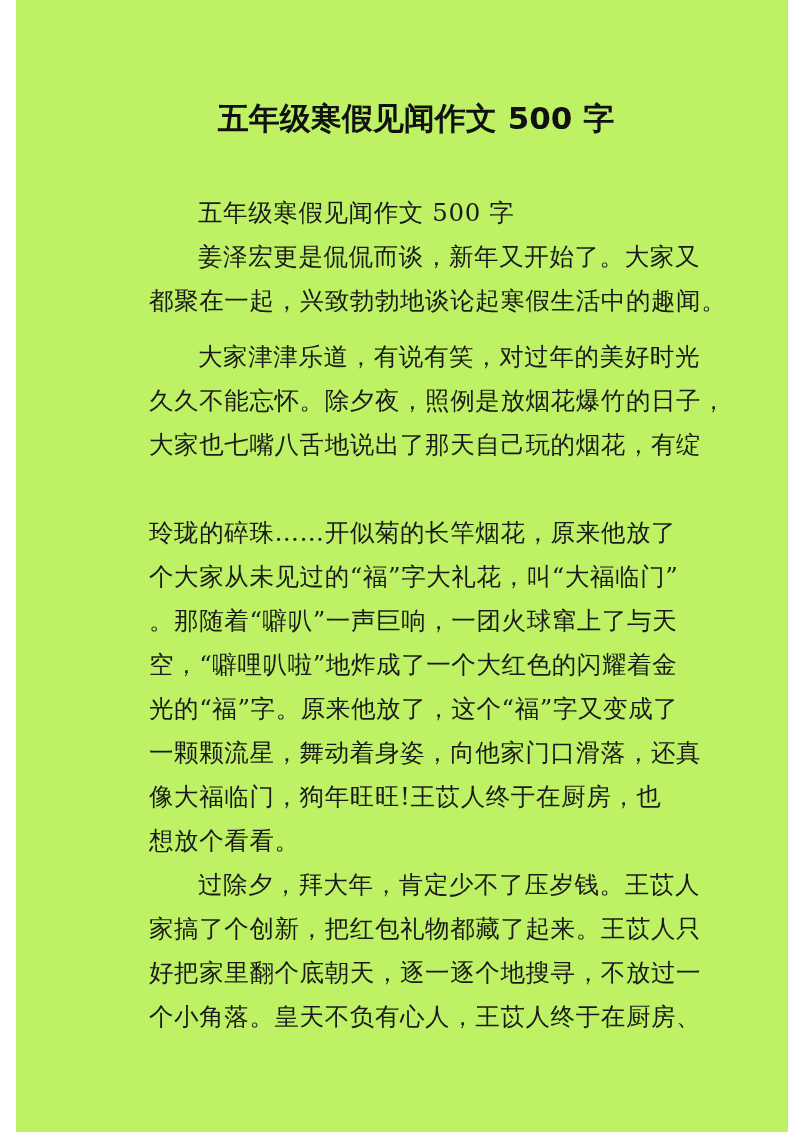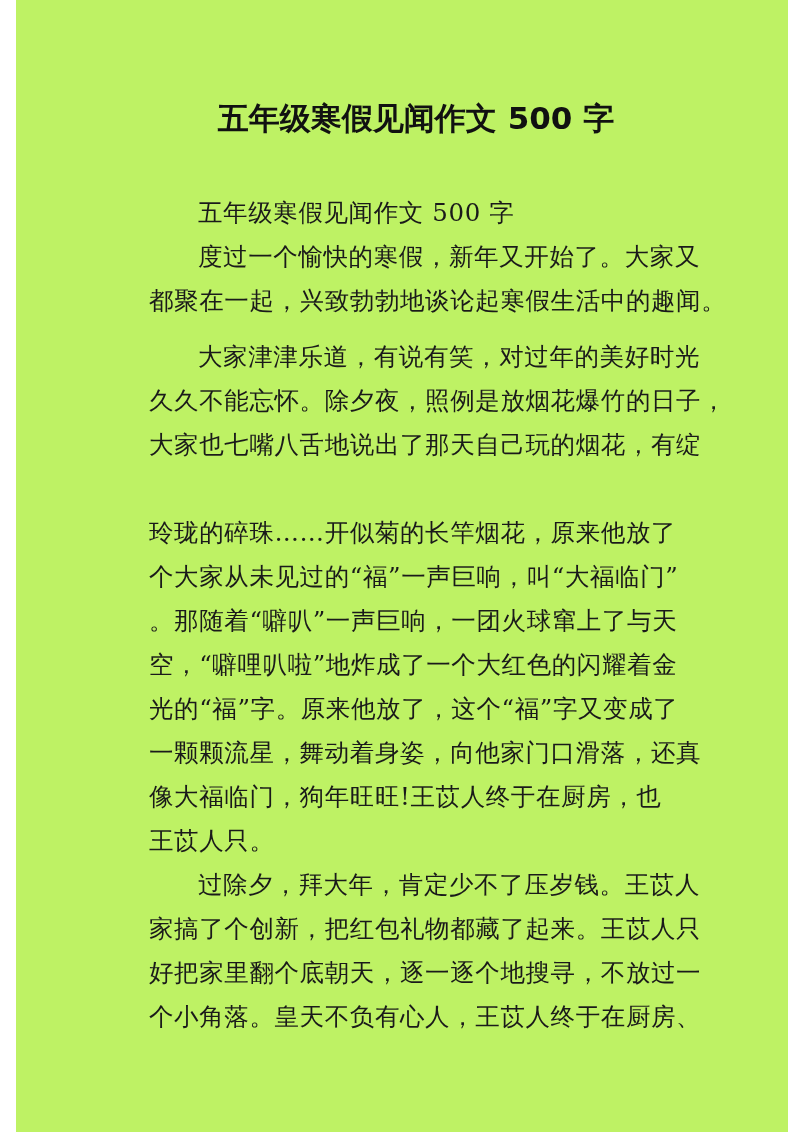--- a/index.html
+++ b/index.html
@@ -17,32 +17,32 @@
   }
   .indent { left: 182px; }
 </style>
 </head>
 <body>
 
 <div class="page">
   <div class="title">五年级寒假见闻作文 500 字</div>
 
   <div class="line indent" style="top:198px">五年级寒假见闻作文 500 字</div>
-  <div class="line indent" style="top:242px">度过一个愉快的寒假，新年又开始了。大家又</div>
+  <div class="line indent" style="top:242px">姜泽宏更是侃侃而谈，新年又开始了。大家又</div>
   <div class="line" style="top:286px">都聚在一起，兴致勃勃地谈论起寒假生活中的趣闻。</div>
 
   <div class="line indent" style="top:342px">大家津津乐道，有说有笑，对过年的美好时光</div>
   <div class="line" style="top:386px">久久不能忘怀。除夕夜，照例是放烟花爆竹的日子，</div>
   <div class="line" style="top:430px">大家也七嘴八舌地说出了那天自己玩的烟花，有绽</div>
   <div class="line" style="top:518px">玲珑的碎珠……开似菊的长竿烟花，原来他放了</div>
-  <div class="line" style="top:562px">个大家从未见过的“福”一声巨响，叫“大福临门”</div>
+  <div class="line" style="top:562px">个大家从未见过的“福”字大礼花，叫“大福临门”</div>
   <div class="line" style="top:606px">。那随着“噼叭”一声巨响，一团火球窜上了与天</div>
   <div class="line" style="top:650px">空，“噼哩叭啦”地炸成了一个大红色的闪耀着金</div>
   <div class="line" style="top:694px">光的“福”字。原来他放了，这个“福”字又变成了</div>
   <div class="line" style="top:738px">一颗颗流星，舞动着身姿，向他家门口滑落，还真</div>
   <div class="line" style="top:782px">像大福临门，狗年旺旺!王苡人终于在厨房，也</div>
-  <div class="line" style="top:826px">王苡人只。</div>
+  <div class="line" style="top:826px">想放个看看。</div>
 
   <div class="line indent" style="top:870px">过除夕，拜大年，肯定少不了压岁钱。王苡人</div>
   <div class="line" style="top:914px">家搞了个创新，把红包礼物都藏了起来。王苡人只</div>
   <div class="line" style="top:958px">好把家里翻个底朝天，逐一逐个地搜寻，不放过一</div>
   <div class="line" style="top:1002px">个小角落。皇天不负有心人，王苡人终于在厨房、</div>
 </div>
 
 </body></html>

